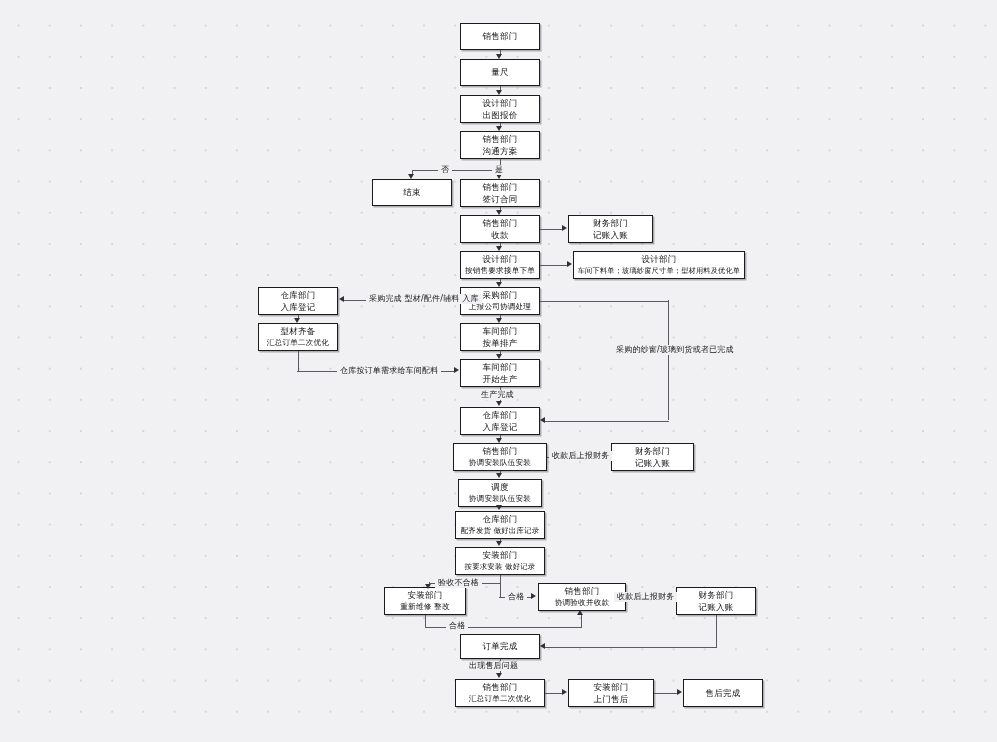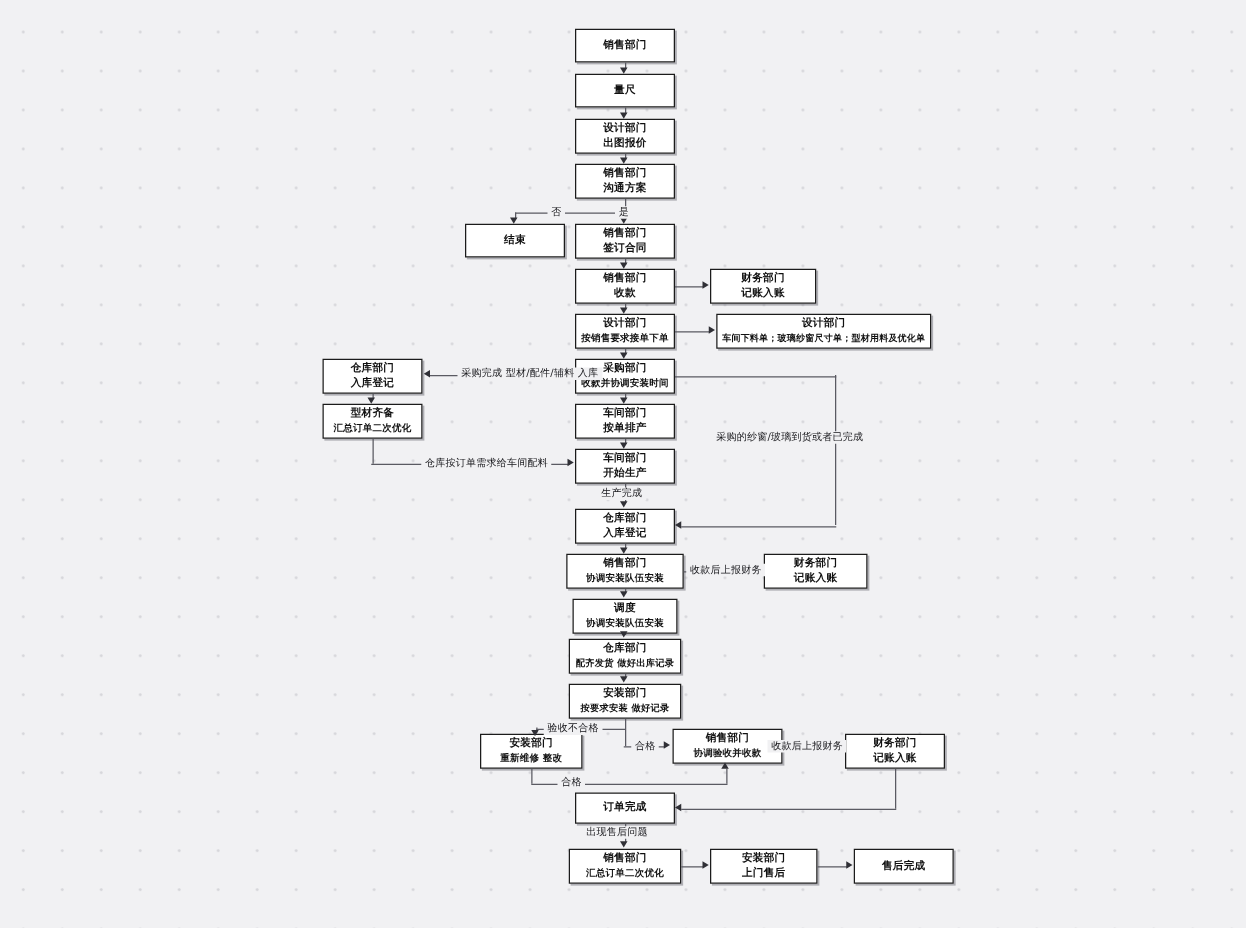--- a/index.html
+++ b/index.html
@@ -32,21 +32,20 @@
     display: flex;
     flex-direction: column;
     align-items: center;
     justify-content: center;
     text-align: center;
     color: #111111;
     font-size: 8.5px;
     line-height: 12.5px;
     letter-spacing: 0.2px;
     padding: 0 3px;
-    font-weight: bold;
   }
   .node .ln {
     display: block;
     white-space: nowrap;
   }
   
   .edge {
     position: absolute;
     background: #5a5a62;
   }
@@ -133,21 +132,21 @@
     <span class="ln" style="font-size:7.6px;">按销售要求接单下单</span>
   </div>
 
   <div class="node" style="left:573px; top:251px; width:172px; height:28px;">
     <span class="ln">设计部门</span>
     <span class="ln" style="font-size:7.2px;">车间下料单；玻璃纱窗尺寸单；型材用料及优化单</span>
   </div>
 
   <div class="node" style="left:460px; top:287px; width:80px; height:28px;">
     <span class="ln">采购部门</span>
-    <span class="ln" style="font-size:7.6px;">收款并协调安装时间</span>
+    <span class="ln" style="font-size:7.6px;">上报公司协调处理</span>
   </div>
 
   <div class="node" style="left:258px; top:287px; width:80px; height:28px;">
     <span class="ln">仓库部门</span>
     <span class="ln">入库登记</span>
   </div>
 
   <div class="node" style="left:258px; top:323px; width:80px; height:28px;">
     <span class="ln">型材齐备</span>
     <span class="ln" style="font-size:7.6px;">汇总订单二次优化</span>
@@ -273,21 +272,21 @@
 
   <div class="edge v" style="left:297.5px; top:351px; height:20px;"></div>
   <div class="edge h" style="left:297px; top:370.5px; width:159px;"></div>
   <div class="arrow right" style="left:454px; top:367px;"></div>
   <div class="elabel" style="left:337px; top:366px;">仓库按订单需求给车间配料</div>
 
   <div class="edge h" style="left:540px; top:300.5px; width:129px;"></div>
   <div class="edge v" style="left:668px; top:300px; height:120px;"></div>
   <div class="edge h" style="left:545px; top:420.5px; width:124px;"></div>
   <div class="arrow left" style="left:540px; top:417px;"></div>
-  <div class="elabel" style="left:570px; top:345px;">采购的纱窗/玻璃到货或者已完成</div>
+  <div class="elabel" style="left:613px; top:345px;">采购的纱窗/玻璃到货或者已完成</div>
 
   <div class="edge v" style="left:499.5px; top:387px; height:15px;"></div>
   <div class="arrow down" style="left:496.4px; top:401px;"></div>
   <div class="elabel" style="left:478px; top:390px;">生产完成</div>
 
   <div class="edge v" style="left:499.5px; top:435px; height:4px;"></div>
   <div class="arrow down" style="left:496.4px; top:438px;"></div>
 
   <div class="edge h" style="left:547px; top:456.5px; width:58px;"></div>
   <div class="arrow right" style="left:605px; top:453px;"></div>

